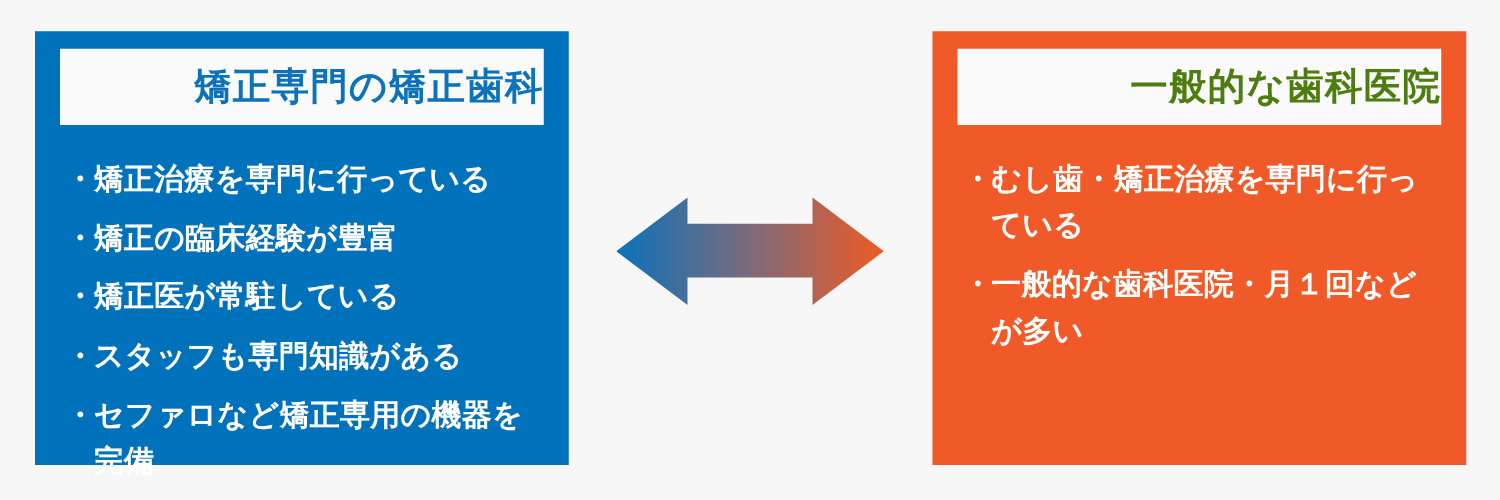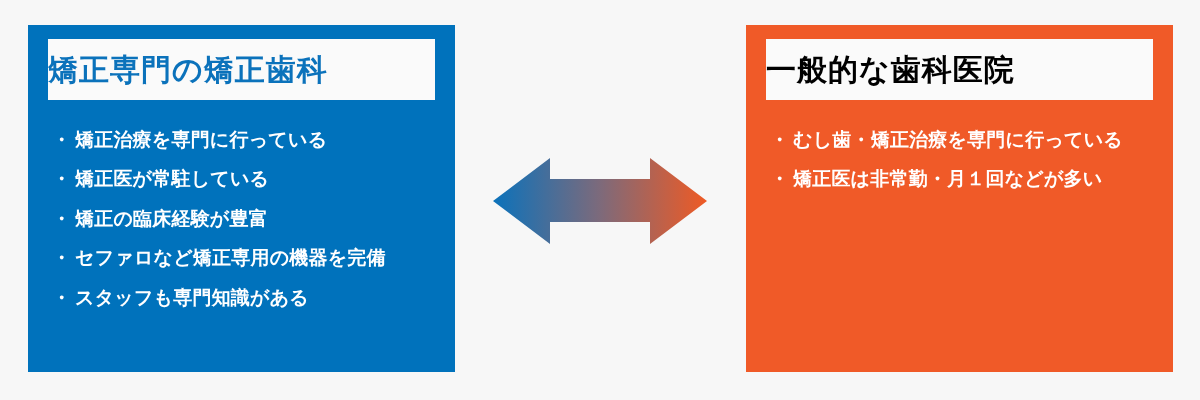--- a/index.html
+++ b/index.html
@@ -37,42 +37,42 @@
   .panel--right {
     left: 746px;
     background: #f05a28;
   }
 
   .panel-header {
     background: #fafafa;
     height: 61px;
     display: flex;
     align-items: center;
-    justify-content: flex-start;
+    justify-content: flex-end;
     box-sizing: border-box;
   }
   .panel-header-title {
     font-size: 30px;
     font-weight: 700;
     letter-spacing: 1px;
     line-height: 1;
     white-space: nowrap;
   }
   .panel--left .panel-header-title { color: #0b72bb; }
-  .panel--right .panel-header-title { color: #000000; }
+  .panel--right .panel-header-title { color: #4d7c0f; }
 
   .panel-list {
     list-style: none;
     margin: 0;
     padding: 25px 0 0 8px;
   }
   .panel-list-item {
     position: relative;
     color: #ffffff;
-    font-size: 19px;
+    font-size: 24px;
     font-weight: 700;
     line-height: 1.55;
     margin-bottom: 10px;
     padding-left: 19px;
     letter-spacing: 0.2px;
   }
   .panel-list-item::before {
     content: "\30FB";
     position: absolute;
     left: -4px;
@@ -92,24 +92,24 @@
 <body>
 
 <div id="stage">
 
   <section class="panel panel--left">
     <div class="panel-header">
       <h2 class="panel-header-title">矯正専門の矯正歯科</h2>
     </div>
     <ul class="panel-list">
       <li class="panel-list-item">矯正治療を専門に行っている</li>
+      <li class="panel-list-item">矯正の臨床経験が豊富</li>
       <li class="panel-list-item">矯正医が常駐している</li>
-      <li class="panel-list-item">矯正の臨床経験が豊富</li>
+      <li class="panel-list-item">スタッフも専門知識がある</li>
       <li class="panel-list-item">セファロなど矯正専用の機器を完備</li>
-      <li class="panel-list-item">スタッフも専門知識がある</li>
     </ul>
   </section>
 
   <div id="center-arrow">
     <svg width="214" height="86" viewBox="0 0 214 86" xmlns="http://www.w3.org/2000/svg">
       <defs>
         <linearGradient id="arrowGrad" x1="0" y1="0" x2="1" y2="0">
           <stop offset="0%" stop-color="#0b72bb"></stop>
           <stop offset="50%" stop-color="#7d6a7b"></stop>
           <stop offset="100%" stop-color="#ef5a24"></stop>
@@ -118,17 +118,17 @@
       <polygon points="0,43 57,0 57,21 157,21 157,0 214,43 157,86 157,64 57,64 57,86" fill="url(#arrowGrad)"></polygon>
     </svg>
   </div>
 
   <section class="panel panel--right">
     <div class="panel-header">
       <h2 class="panel-header-title">一般的な歯科医院</h2>
     </div>
     <ul class="panel-list">
       <li class="panel-list-item">むし歯・矯正治療を専門に行っている</li>
-      <li class="panel-list-item">矯正医は非常勤・月１回などが多い</li>
+      <li class="panel-list-item">一般的な歯科医院・月１回などが多い</li>
     </ul>
   </section>
 
 </div>
 
 </body></html>

